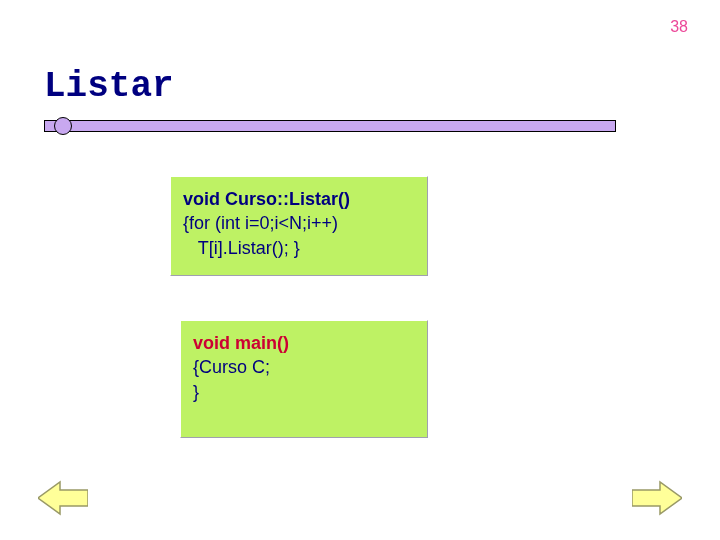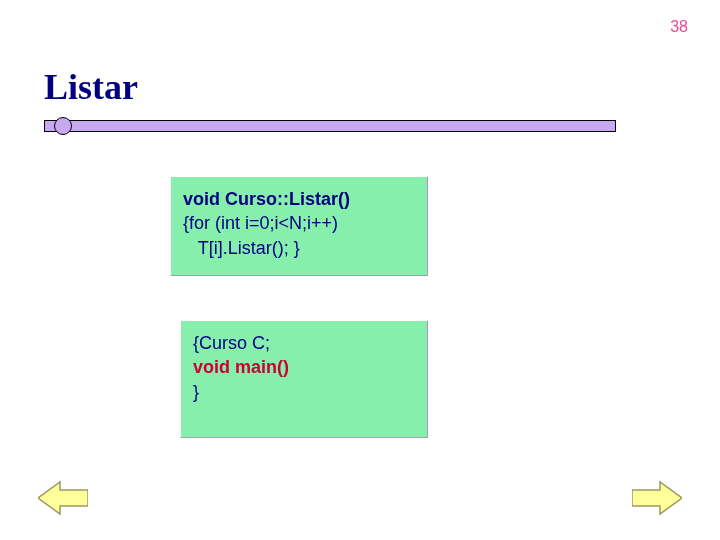--- a/index.html
+++ b/index.html
@@ -20,21 +20,21 @@
     color: #ec4899;
     font-family: Verdana, Geneva, sans-serif;
   }
   .title {
     position: absolute;
     top: 66px;
     left: 44px;
     font-size: 36px;
     font-weight: bold;
     color: #000080;
-    font-family: Liberation Serif, serif;
+    font-family: Liberation Mono, monospace;
   }
   .underline-wrap {
     position: absolute;
     top: 118px;
     left: 44px;
     width: 572px;
     height: 18px;
   }
   .underline-bar {
     position: absolute;
@@ -52,21 +52,21 @@
     top: -1px;
     width: 18px;
     height: 18px;
     border-radius: 50%;
     background: #c8a8f0;
     border: 1px solid #000;
     box-sizing: border-box;
   }
   .codebox {
     position: absolute;
-    background: #86efac;
+    background: #bef264;
     border-top: 1px solid #fff;
     border-left: 1px solid #fff;
     border-right: 1px solid #a0a0b0;
     border-bottom: 1px solid #a0a0b0;
     padding: 10px 12px;
     box-sizing: border-box;
     font-size: 18px;
     line-height: 1.35;
     color: #000080;
   }
@@ -109,22 +109,22 @@
   <div class="underline-dot"></div>
 </div>
 
 <div class="codebox box1">
   <span class="line bold">void Curso::Listar()</span>
   <span class="line">{for (int i=0;i&lt;N;i++)</span>
   <span class="line">   T[i].Listar(); }</span>
 </div>
 
 <div class="codebox box2">
+  <span class="line bold red">void main()</span>
   <span class="line">{Curso C;</span>
-  <span class="line bold red">void main()</span>
   <span class="line">}</span>
 </div>
 
 <div class="nav-arrow nav-left" title="previous-slide">
   <svg viewBox="0 0 50 36">
     <polygon points="0,18 22,2 22,10 50,10 50,26 22,26 22,34" fill="#ffff99" stroke="#999966" stroke-width="1.5"></polygon>
   </svg>
 </div>
 
 <div class="nav-arrow nav-right" title="next-slide">

